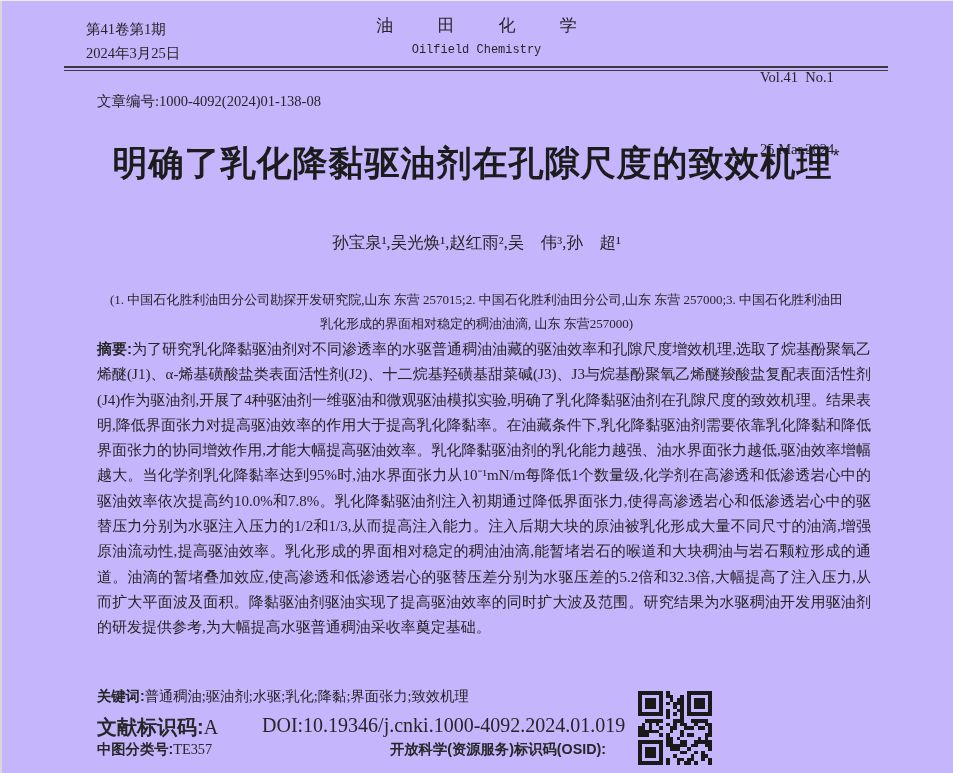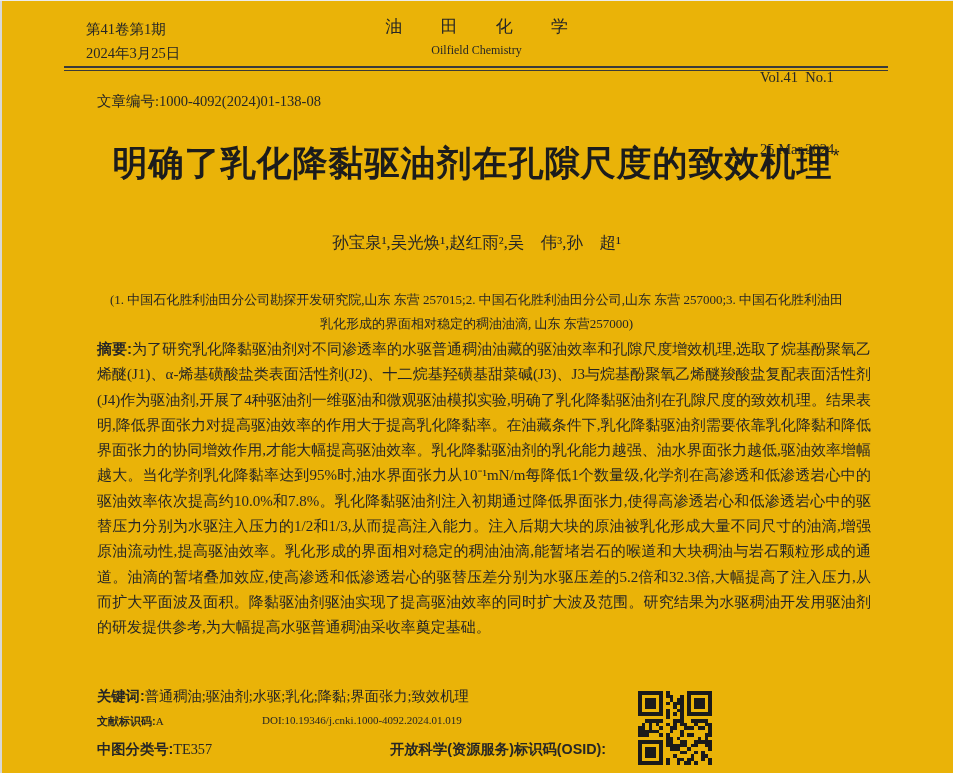--- a/index.html
+++ b/index.html
@@ -1,29 +1,29 @@
 <!DOCTYPE html>
 <html><head>
 <meta charset="utf-8">
 <style>
   html,body{margin:0;padding:0;background:#ffffff;}
   .page{
     position:relative;
     width:953px;height:773px;
-    background:#eab308;
+    background:#c4b5fd;
     overflow:hidden;
     font-family:"Liberation Serif", serif;
     color:#262626;
   }
   .abs{position:absolute;}
   .edge-left{left:0;top:0;bottom:0;width:2px;background:#d8d8d8;}
   .edge-top{left:0;top:0;right:0;height:1px;background:#ececec;}
 
   .header-left{left:86px;top:17px;font-size:14.5px;line-height:24px;}
-  .header-center{left:0;right:0;top:15px;text-align:center;}
+  .header-center{left:0;right:0;top:15px;text-align:center;font-family:Liberation Mono, monospace;}
   .journal-cn{font-size:17px;letter-spacing:17px;padding-left:17px;line-height:24px;}
   .journal-en{font-size:12px;line-height:23px;}
   .header-right{left:760px;top:17px;font-size:14.5px;line-height:24px;white-space:pre;}
 
   .double-rule{left:64px;top:66px;width:824px;height:2px;
     border-top:2.5px solid #3a3a3a;border-bottom:1px solid #3a3a3a;}
 
   .article-number{left:97px;top:92px;font-size:14.5px;}
 
   .paper-title{left:0;right:0;top:140px;text-align:center;
@@ -35,21 +35,21 @@
 
   .affil{left:0;right:0;text-align:center;font-size:13px;line-height:23px;}
   .affil-1{top:288px;}
   .affil-2{top:312px;}
 
   .abstract{left:97px;top:336px;width:774px;
     font-size:15px;line-height:25.3px;text-align:justify;}
   .hei{font-family:"Liberation Sans", sans-serif;font-weight:700;text-align:center;}
 
   .kw-line{left:97px;top:687px;font-size:14.3px;}
-  .row-doc{top:714px;font-size:11px;}
+  .row-doc{top:714px;font-size:20px;}
   .doc-code{left:97px;}
   .doi-line{left:262px;}
   .row-clc{top:740px;font-size:14.3px;}
   .clc-line{left:97px;}
   .osid-label{left:390px;}
 
   .qr{left:636px;top:691px;width:78px;height:74px;}
   .qr svg{width:100%;height:100%;display:block;}
 </style>
 </head>

